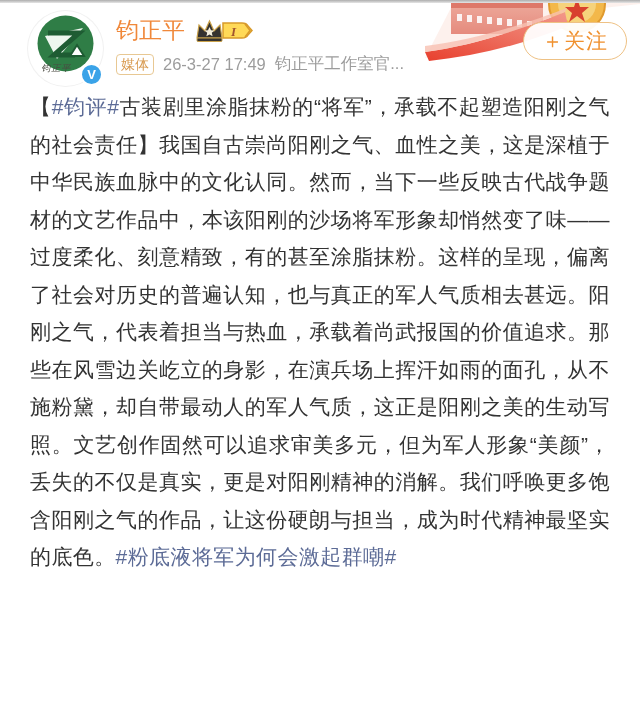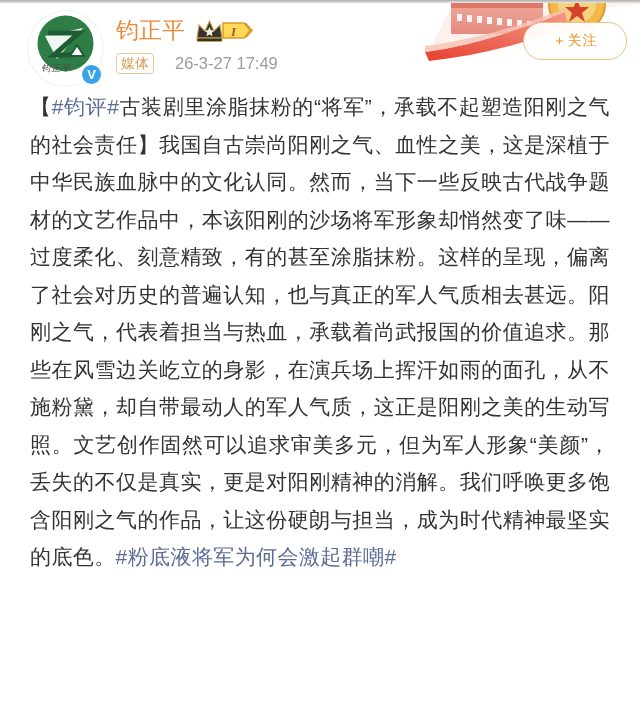--- a/index.html
+++ b/index.html
@@ -12,36 +12,36 @@
     --c-green:#2f7d46;--c-blue:#3aa3e8;
   }
   .top-edge{position:absolute;top:0;left:0;width:100%;height:3px;
     background:linear-gradient(#adadad,#e6e6e6);z-index:5;}
   
   .decor{position:absolute;top:0;right:0;width:215px;height:66px;z-index:1;}
   
   .follow-btn{position:absolute;top:22px;right:13px;width:104px;height:38px;z-index:6;
     border:1.5px solid var(--c-follow-border);border-radius:20px;
     background:rgba(255,255,255,.95);color:var(--c-follow);
-    font-size:14px;display:flex;align-items:center;justify-content:center;
+    font-size:21px;display:flex;align-items:center;justify-content:center;
     box-sizing:border-box;cursor:pointer;letter-spacing:1px;}
   
   .header{position:absolute;top:11px;left:28px;display:flex;z-index:4;}
   .avatar{width:75px;height:75px;border-radius:50%;background:#fff;position:relative;
     box-shadow:0 0 0 1px #f1f1f1;flex-shrink:0;}
   .avatar-logo{position:absolute;top:4px;left:9px;}
   .avatar-caption{position:absolute;bottom:11px;left:0;width:75%;text-align:center;
     font-size:9px;color:#4a4a42;font-style:italic;letter-spacing:1px;white-space:nowrap;}
   .v-badge{position:absolute;right:0;bottom:0;width:23px;height:23px;border-radius:50%;
     background:var(--c-blue);border:2px solid #fff;box-sizing:border-box;
     color:#fff;font-size:13px;font-weight:bold;display:flex;align-items:center;justify-content:center;}
   .id-block{margin-left:13px;padding-top:5px;}
   .name-row{display:flex;align-items:center;gap:8px;}
   .screen-name{color:var(--c-name);font-size:23px;font-weight:500;line-height:28px;}
-  .meta-row{margin-top:9px;display:flex;align-items:center;gap:21px;}
+  .meta-row{margin-top:9px;display:flex;align-items:center;gap:9px;}
   .media-badge{color:var(--c-badge);border:1px solid var(--c-badge-border);
     border-radius:4px;font-size:14px;line-height:19px;padding:0 4px;}
   .meta-text{color:var(--c-meta);font-size:16.5px;white-space:nowrap;}
   
   .post-text{position:absolute;top:88px;left:0;width:640px;box-sizing:border-box;
     padding:0 30px;font-size:21px;line-height:37.5px;letter-spacing:.4px;
     color:var(--c-body);text-align:justify;z-index:3;}
   .hashtag{color:var(--c-link);cursor:pointer;}
 </style>
 </head>
@@ -107,17 +107,18 @@
         <path d="M52 7 l5 6.5 -5 6.5" fill="none" stroke="#d89a2b" stroke-width="1.5"></path>
         <text x="38" y="19" font-size="13" font-family="'Liberation Serif','DejaVu Serif',serif" font-style="italic" font-weight="bold" fill="#a2542f">I</text>
         <path d="M4 21 L6 8 L12 14 L16.5 4 L21 14 L27 8 L29 21 Z" fill="#35322f" stroke="#caa24a" stroke-width="1.2"></path>
         <rect x="4" y="21" width="25" height="3.5" rx="1" fill="#35322f" stroke="#caa24a" stroke-width="1"></rect>
         <path d="M16.5 10 l1.5 3.2 3.5 .3 -2.7 2.3 .8 3.4 -3.1 -1.8 -3.1 1.8 .8 -3.4 -2.7 -2.3 3.5 -.3 z" fill="#f5efdc"></path>
       </svg>
     </div>
     <div class="meta-row">
       <span class="media-badge">媒体</span>
       <span class="meta-text">26-3-27 17:49</span>
+      <span class="meta-text">钧正平工作室官...</span>
     </div>
   </div>
 </div>
 
 <div class="post-text"><span>【</span><span class="hashtag">#钧评#</span><span>古装剧里涂脂抹粉的“将军”，承载不起塑造阳刚之气的社会责任】我国自古崇尚阳刚之气、血性之美，这是深植于中华民族血脉中的文化认同。然而，当下一些反映古代战争题材的文艺作品中，本该阳刚的沙场将军形象却悄然变了味——过度柔化、刻意精致，有的甚至涂脂抹粉。这样的呈现，偏离了社会对历史的普遍认知，也与真正的军人气质相去甚远。阳刚之气，代表着担当与热血，承载着尚武报国的价值追求。那些在风雪边关屹立的身影，在演兵场上挥汗如雨的面孔，从不施粉黛，却自带最动人的军人气质，这正是阳刚之美的生动写照。文艺创作固然可以追求审美多元，但为军人形象“美颜”，丢失的不仅是真实，更是对阳刚精神的消解。我们呼唤更多饱含阳刚之气的作品，让这份硬朗与担当，成为时代精神最坚实的底色。</span><span class="hashtag">#粉底液将军为何会激起群嘲#</span></div>
 
 </body></html>

